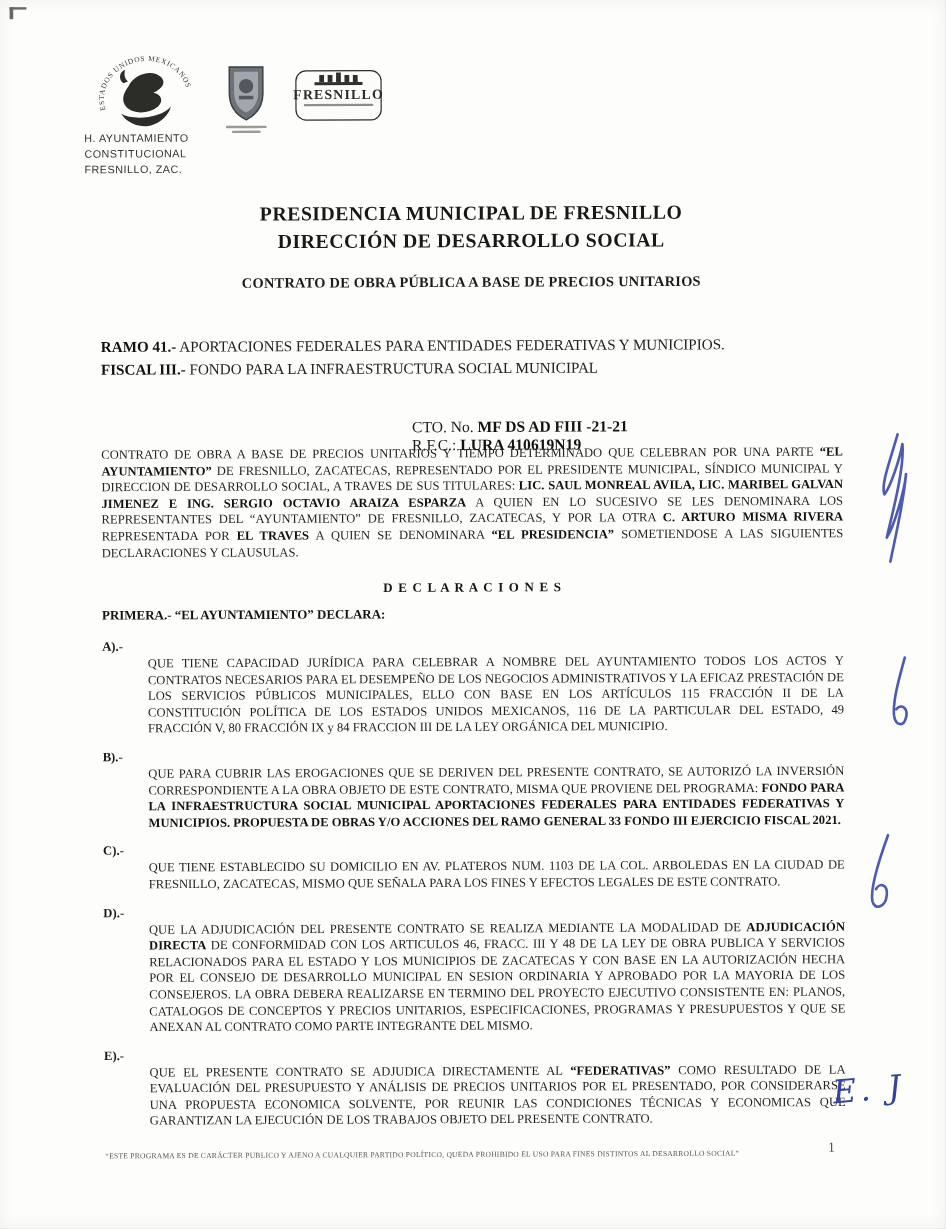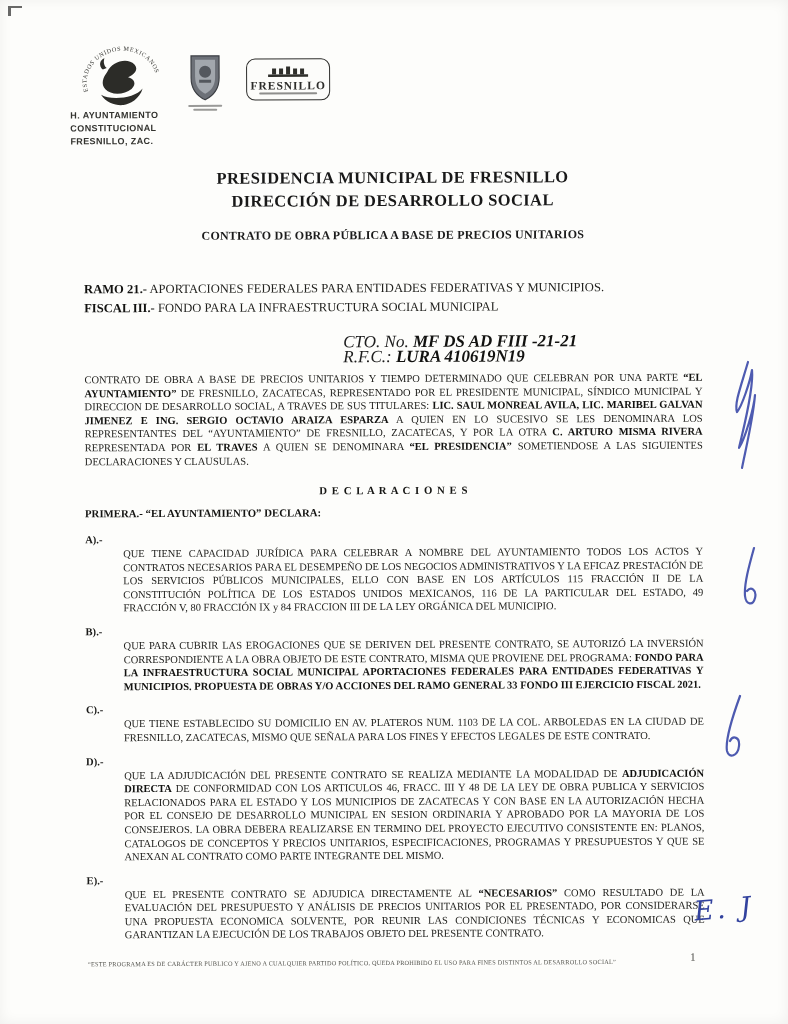--- a/index.html
+++ b/index.html
@@ -16,46 +16,46 @@
   .corner-mark { position:absolute; top:6px; left:8px; width:14px; height:10px;
     border-left:3px solid #2a2a2a; border-top:2px solid #2a2a2a; opacity:.7; }
 
   
   .logos { position:absolute; top:42px; left:80px; display:flex; align-items:flex-start; gap:22px; }
   .eagle-wrap { transform:rotate(-7deg); }
   .uaz-wrap { padding-top:10px; display:flex; flex-direction:column; align-items:center; gap:2px; }
   .mini-bar { height:2px; background:#9a9a98; border-radius:1px; }
   .fresnillo-wrap { padding-top:16px; }
   .fresnillo-box {
-    width:84px; height:42px; border:1.6px solid #2d2d2b; border-radius:9px;
-    display:flex; flex-direction:column; align-items:center; justify-content:center; gap:1px;
+    width:72px; height:42px; border:1.6px solid #2d2d2b; border-radius:9px;
+    display:flex; flex-direction:column; align-items:center; gap:1px;
     background:#fcfcfa;
   }
   .fresnillo-name { font-family:"Liberation Serif", serif; font-size:11.5px; letter-spacing:1px; color:#2c2c2a; font-weight:bold; }
   .fresnillo-tag { width:58px; height:2px; background:#8e8e8c; border-radius:1px; }
 
   
   .letterhead {
     position:absolute; top:108px; left:72px;
-    font-family:"Liberation Sans", sans-serif; font-weight:bold;
+    font-family:"Liberation Sans", sans-serif; font-weight:normal;
     font-size:9px; line-height:13px; letter-spacing:.4px; color:#33332f;
   }
 
   
   .title-block { position:absolute; top:166px; left:0; width:100%; text-align:center; }
   .title-line { font-size:16.5px; font-weight:bold; letter-spacing:.4px; color:#181818; line-height:23px; }
   .subtitle { position:absolute; top:228px; left:0; width:100%; text-align:center;
     font-size:12px; font-weight:bold; letter-spacing:.2px; color:#1c1c1c; }
 
   
   .program { position:absolute; top:279px; left:85px; width:622px; font-size:12.6px; line-height:19px; color:#22221f; }
   .program .b { font-weight:bold; }
 
   
-  .reference { position:absolute; top:334px; left:344px; font-size:17px; line-height:15px; color:#1d1d1d;font-style:italic; }
+  .reference { position:absolute; top:348px; left:344px; font-size:13px; line-height:15px; color:#1d1d1d; }
   .reference .b { font-weight:bold; }
 
   
   .doc-text { font-size:10.5px; line-height:13.6px; text-align:justify; color:#232320; }
   .b { font-weight:bold; color:#121210; }
   .intro { position:absolute; top:372px; left:85px; width:618px; }
 
   .declaraciones { position:absolute; top:484px; left:0; width:100%; text-align:center;
     font-size:10.8px; font-weight:bold; letter-spacing:1px; color:#161614; }
 
@@ -135,21 +135,21 @@
       <div>FRESNILLO, ZAC.</div>
     </div>
 
     <div class="title-block">
       <div class="title-line">PRESIDENCIA MUNICIPAL DE FRESNILLO</div>
       <div class="title-line">DIRECCIÓN DE DESARROLLO SOCIAL</div>
     </div>
     <div class="subtitle">CONTRATO DE OBRA PÚBLICA A BASE DE PRECIOS UNITARIOS</div>
 
     <div class="program">
-      <div><span class="b">RAMO 21.-</span><span> APORTACIONES FEDERALES PARA ENTIDADES FEDERATIVAS Y MUNICIPIOS.</span></div>
+      <div><span class="b">RAMO 41.-</span><span> APORTACIONES FEDERALES PARA ENTIDADES FEDERATIVAS Y MUNICIPIOS.</span></div>
       <div><span class="b">FISCAL III.-</span><span> FONDO PARA LA INFRAESTRUCTURA SOCIAL MUNICIPAL</span></div>
     </div>
 
     <div class="reference">
       <div><span>CTO. No. </span><span class="b">MF DS AD FIII -21-21</span></div>
       <div><span>R.F.C.: </span><span class="b">LURA 410619N19</span></div>
     </div>
 
     <p class="doc-text intro">
       <span>CONTRATO DE OBRA A BASE DE PRECIOS UNITARIOS Y TIEMPO DETERMINADO QUE CELEBRAN POR UNA PARTE</span>
@@ -194,21 +194,21 @@
           <span>QUE LA ADJUDICACIÓN DEL PRESENTE CONTRATO SE REALIZA MEDIANTE LA MODALIDAD DE</span>
           <span class="b">ADJUDICACIÓN DIRECTA</span>
           <span>DE CONFORMIDAD CON LOS ARTICULOS 46, FRACC. III Y 48 DE LA LEY DE OBRA PUBLICA Y SERVICIOS RELACIONADOS PARA EL ESTADO Y LOS MUNICIPIOS DE ZACATECAS Y CON BASE EN LA AUTORIZACIÓN HECHA POR EL CONSEJO DE DESARROLLO MUNICIPAL EN SESION ORDINARIA Y APROBADO POR LA MAYORIA DE LOS CONSEJEROS. LA OBRA DEBERA REALIZARSE EN TERMINO DEL PROYECTO EJECUTIVO CONSISTENTE EN: PLANOS, CATALOGOS DE CONCEPTOS Y PRECIOS UNITARIOS, ESPECIFICACIONES, PROGRAMAS Y PRESUPUESTOS Y QUE SE ANEXAN AL CONTRATO COMO PARTE INTEGRANTE DEL MISMO.</span>
         </p>
       </section>
 
       <section class="clause">
         <div class="clause-label">E).-</div>
         <p class="doc-text clause-body">
           <span>QUE EL PRESENTE CONTRATO SE ADJUDICA DIRECTAMENTE AL</span>
-          <span class="b">“NECESARIOS”</span>
+          <span class="b">“FEDERATIVAS”</span>
           <span>COMO RESULTADO DE LA EVALUACIÓN DEL PRESUPUESTO Y ANÁLISIS DE PRECIOS UNITARIOS POR EL PRESENTADO, POR CONSIDERARSE UNA PROPUESTA ECONOMICA SOLVENTE, POR REUNIR LAS CONDICIONES TÉCNICAS Y ECONOMICAS QUE GARANTIZAN LA EJECUCIÓN DE LOS TRABAJOS OBJETO DEL PRESENTE CONTRATO.</span>
         </p>
       </section>
     </div>
 
     <div class="footer-note">“ESTE PROGRAMA ES DE CARÁCTER PUBLICO Y AJENO A CUALQUIER PARTIDO POLÍTICO, QUEDA PROHIBIDO EL USO PARA FINES DISTINTOS AL DESARROLLO SOCIAL”</div>
     <div class="page-number">1</div>
   </div>
 
   <svg class="ink-layer" width="788" height="1024" viewBox="0 0 788 1024">

